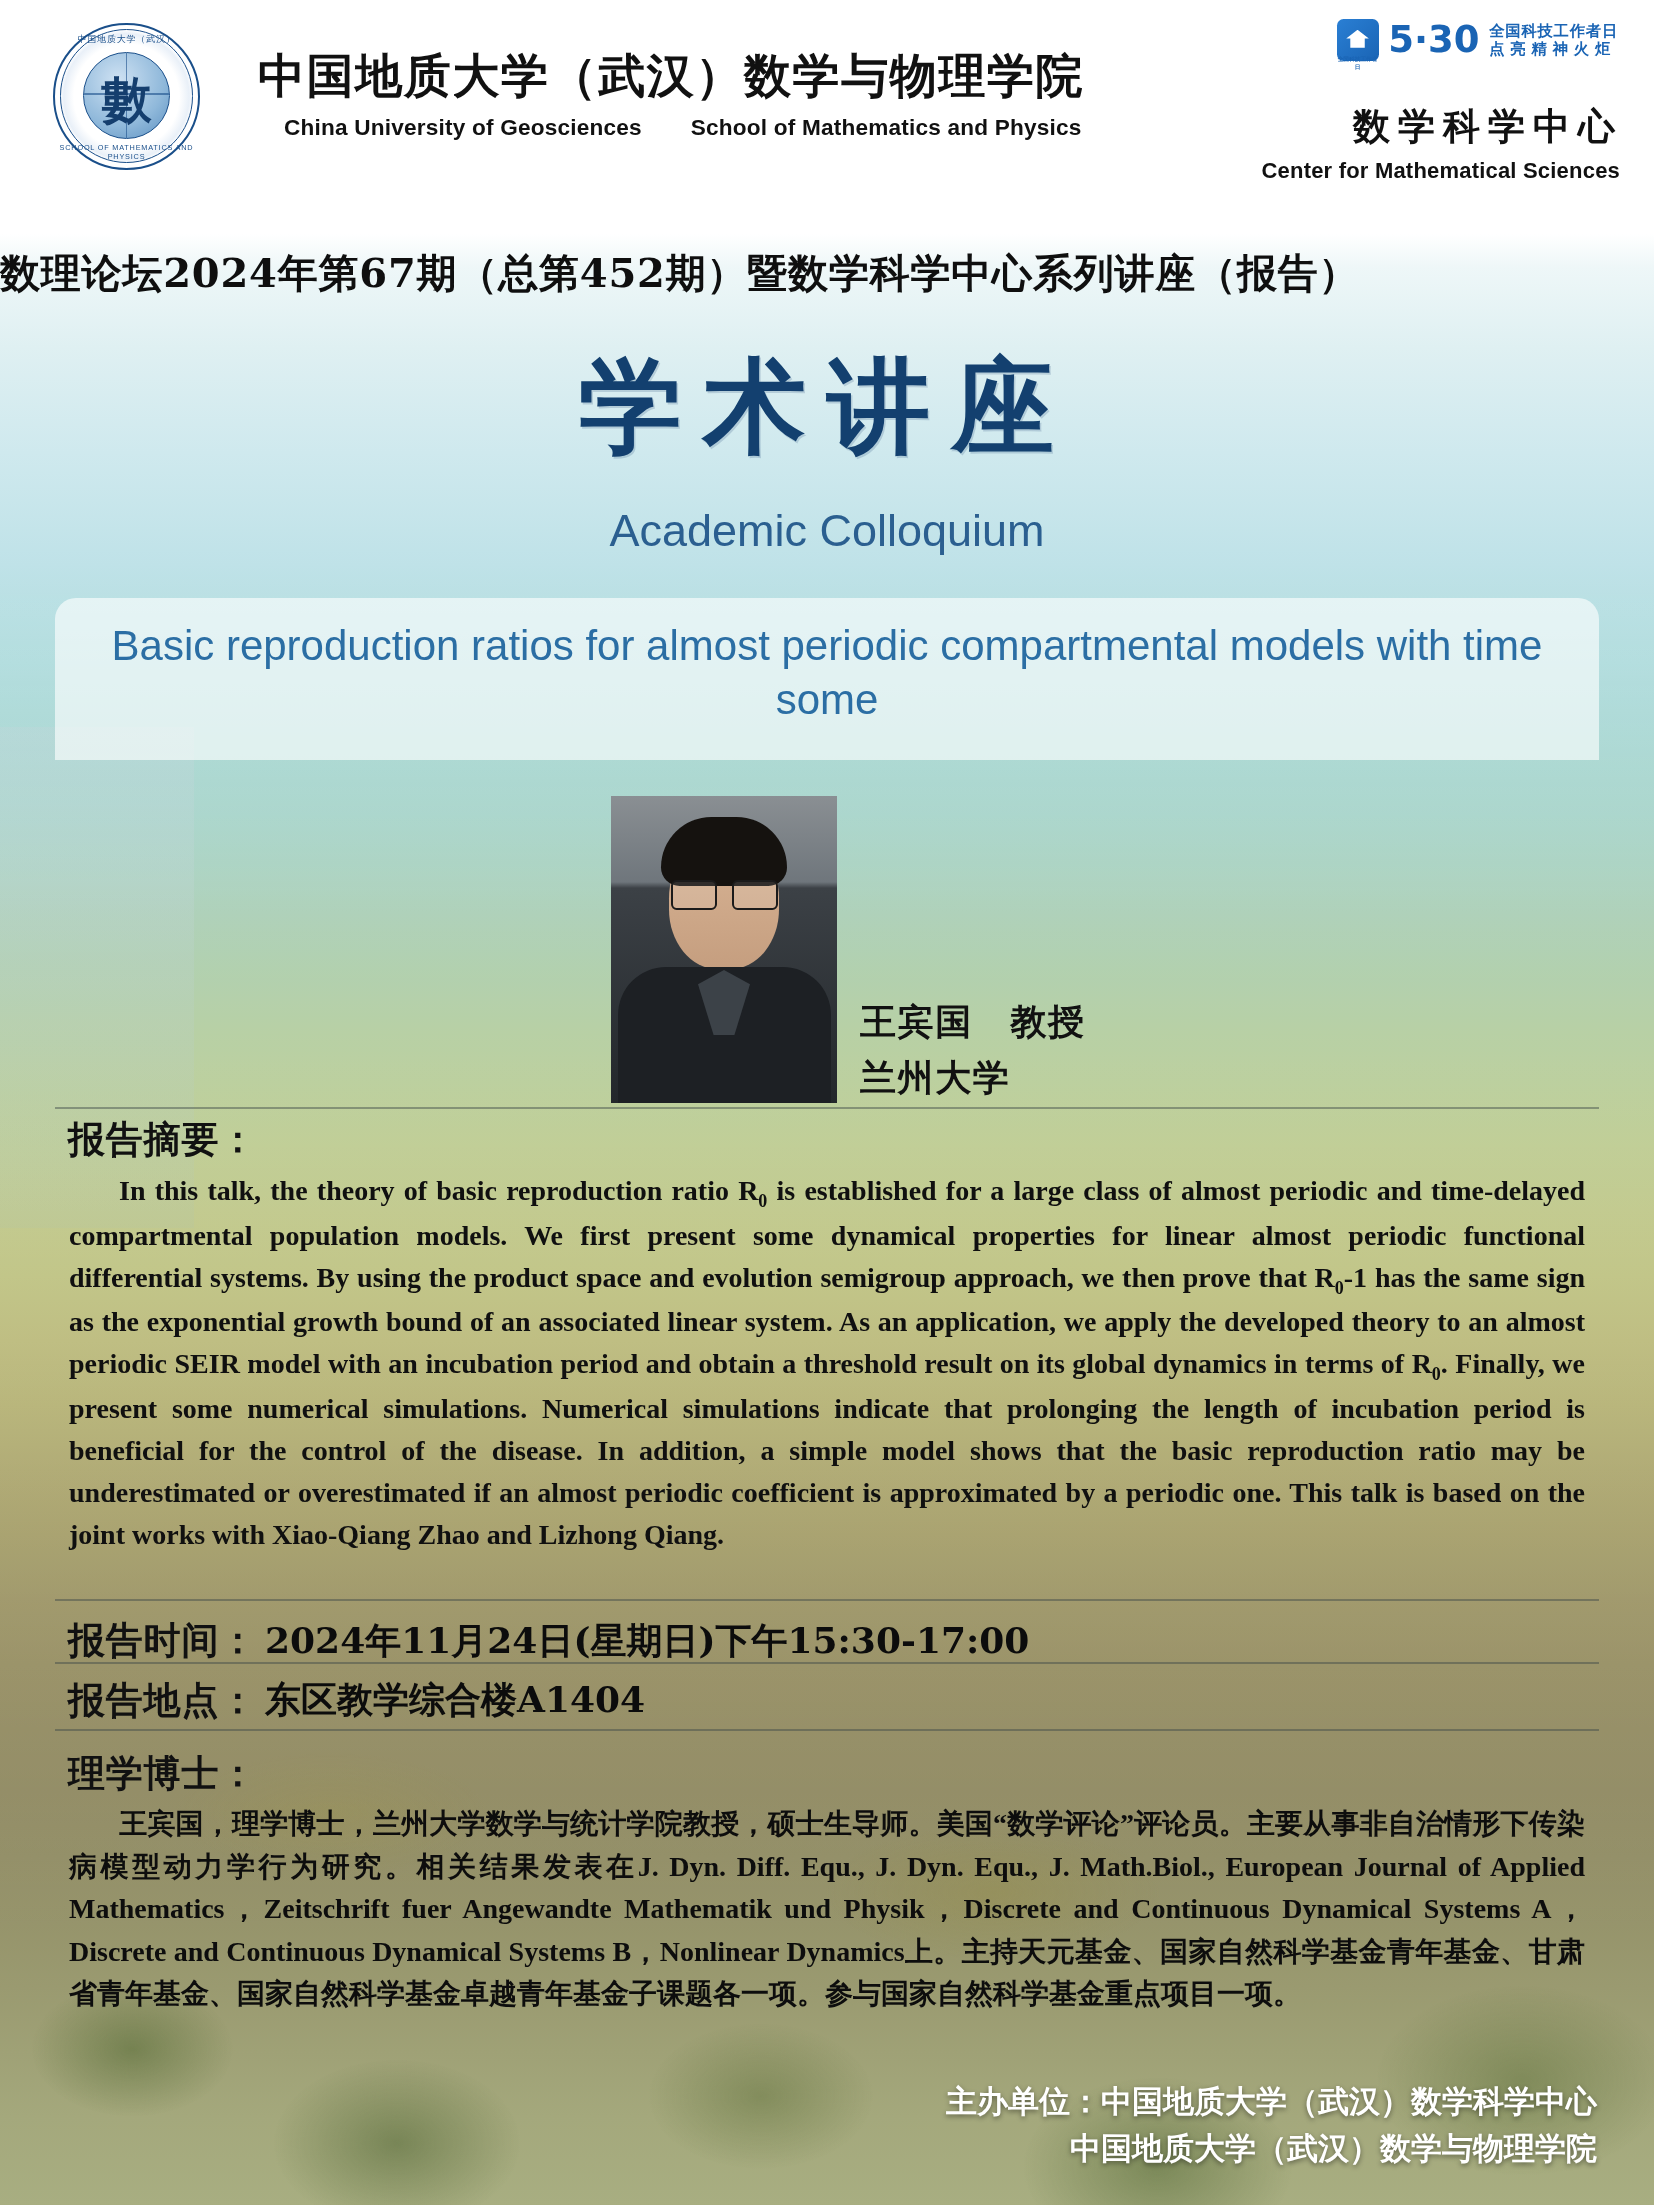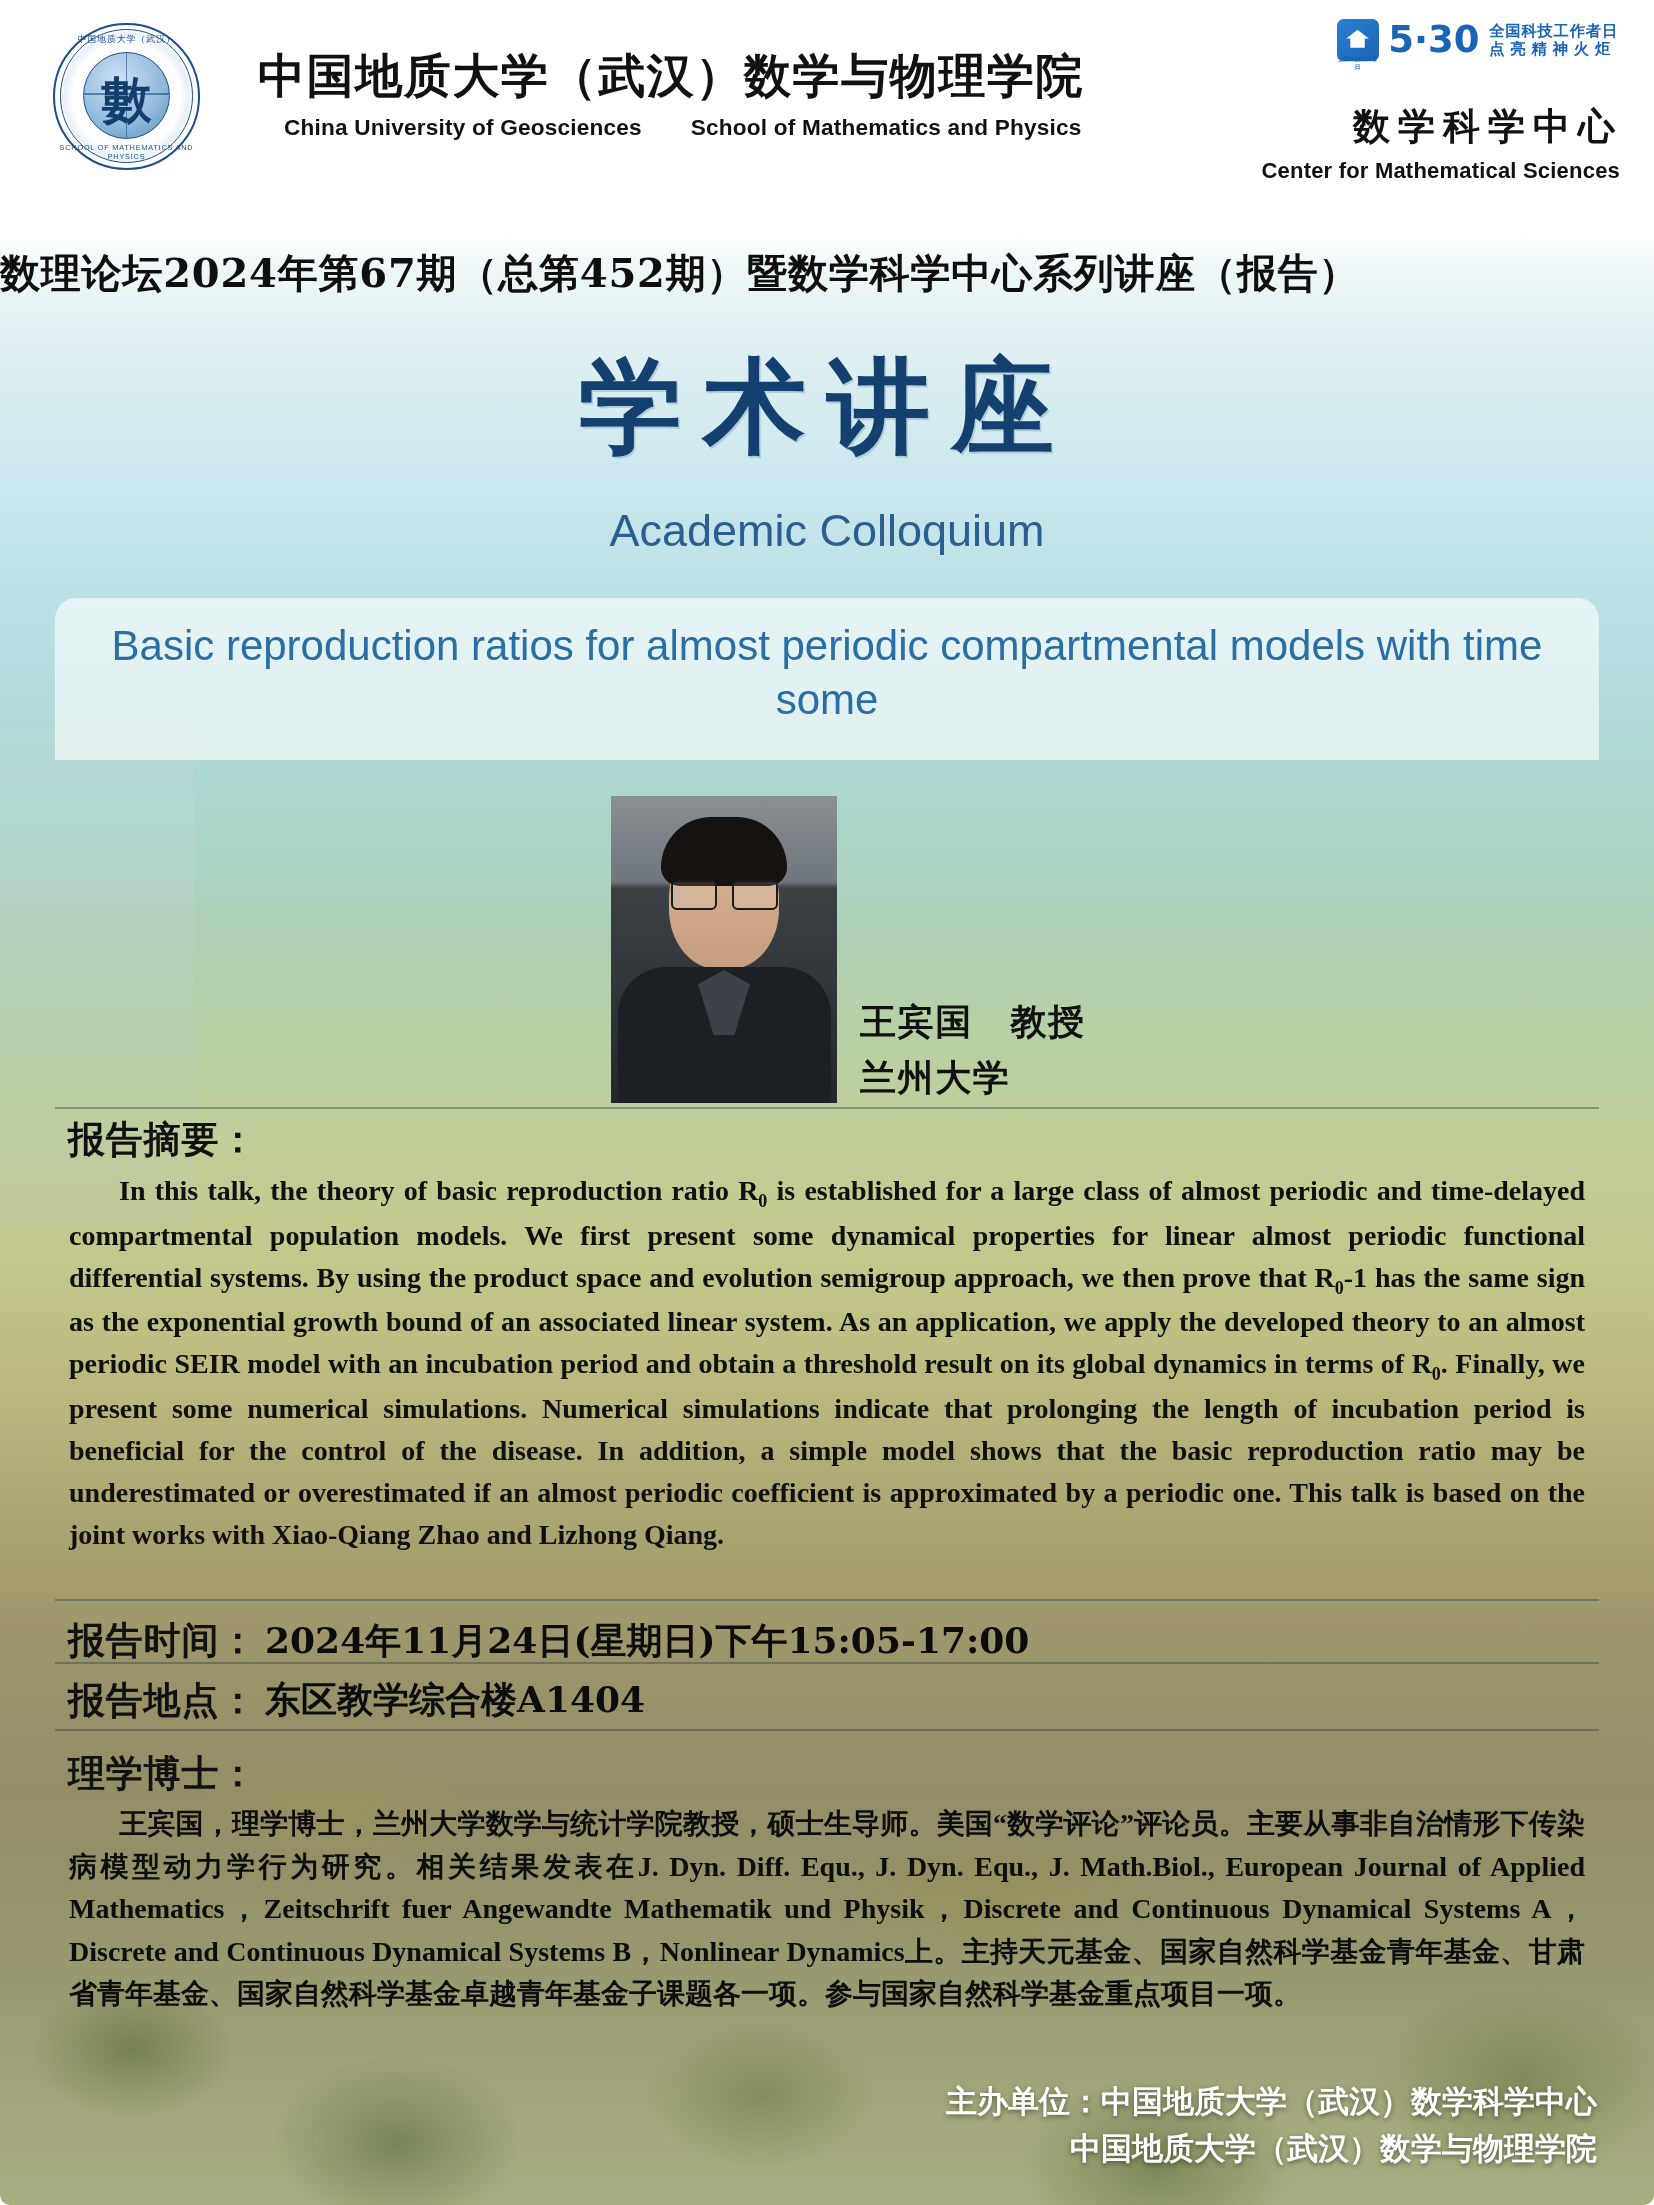--- a/index.html
+++ b/index.html
@@ -8,21 +8,20 @@
     font-family:"Liberation Sans", sans-serif;
     background:#ffffff;
     overflow:hidden;
     position:relative;
   }
   
   .poster {
     position:absolute; inset:0;
     background:
       linear-gradient(180deg,#ffffff 0px,#ffffff 234px,#eef7f8 267px,#dff0f2 347px,#cfe9ee 452px,#bfe2e8 565px,#b7dfe2 614px,#b0dcdd 662px,#a9d8d6 711px,#a3d4cd 767px,#9fd0c5 816px,#9dccb9 864px,#9ec7ab 913px,#a2c79f 969px,#a9c795 1026px,#b0c78d 1082px,#b6c685 1147px,#b9c27e 1212px,#b9bd77 1276px,#b6b571 1341px,#b0ac6b 1406px,#a8a266 1470px,#a09961 1535px,#999160 1599px,#948c5f 1664px,#918a60 1729px,#908a62 1793px,#928e66 1858px,#96946b 1923px,#9a9a70 1987px,#9fa176 2052px,#a4a87c 2116px,#a8ae81 2205px);
-    border-radius: 10px;
   }
   .bg-trees {
     position:absolute; left:0; right:0; top:1422px; height:784px;
     background:
       radial-gradient(ellipse 145px 97px at 8% 80%, rgba(70,95,40,.55), transparent 70%),
       radial-gradient(ellipse 178px 121px at 24% 92%, rgba(60,85,35,.5), transparent 70%),
       radial-gradient(ellipse 162px 105px at 46% 86%, rgba(80,100,45,.45), transparent 70%),
       radial-gradient(ellipse 194px 129px at 70% 95%, rgba(65,90,38,.5), transparent 70%),
       radial-gradient(ellipse 210px 137px at 92% 84%, rgba(75,98,42,.45), transparent 70%),
       radial-gradient(ellipse 242px 97px at 60% 60%, rgba(150,140,60,.35), transparent 70%),
@@ -284,21 +283,21 @@
 
   <div class="rule" style="top:1107px;"></div>
   <div class="sec-label abstract-label">报告摘要：</div>
   <div class="abstract-text">
     <span class="indent"></span><span>In this talk, the theory of basic reproduction ratio R<sub>0</sub> is established for a large class of almost periodic and time-delayed compartmental population models. We first present some dynamical properties for linear almost periodic functional differential systems. By using the product space and evolution semigroup approach, we then prove that R<sub>0</sub>-1 has the same sign as the exponential growth bound of an associated linear system. As an application, we apply the developed theory to an almost periodic SEIR model with an incubation period and obtain a threshold result on its global dynamics in terms of R<sub>0</sub>. Finally, we present some numerical simulations. Numerical simulations indicate that prolonging the length of incubation period is beneficial for the control of the disease. In addition, a simple model shows that the basic reproduction ratio may be underestimated or overestimated if an almost periodic coefficient is approximated by a periodic one. This talk is based on the joint works with Xiao-Qiang Zhao and Lizhong Qiang.</span>
   </div>
 
   <div class="rule" style="top:1599px;"></div>
   <div class="time-row">
     <span class="sec-label">报告时间：</span>
-    <span class="row-val">2024年11月24日(星期日)下午15:05-17:00</span>
+    <span class="row-val">2024年11月24日(星期日)下午15:30-17:00</span>
   </div>
   <div class="rule" style="top:1662px;"></div>
   <div class="place-row">
     <span class="sec-label">报告地点：</span>
     <span class="row-val">东区教学综合楼A1404</span>
   </div>
 
   <div class="rule" style="top:1729px;"></div>
   <div class="sec-label bio-label">理学博士：</div>
   <div class="bio-text">

